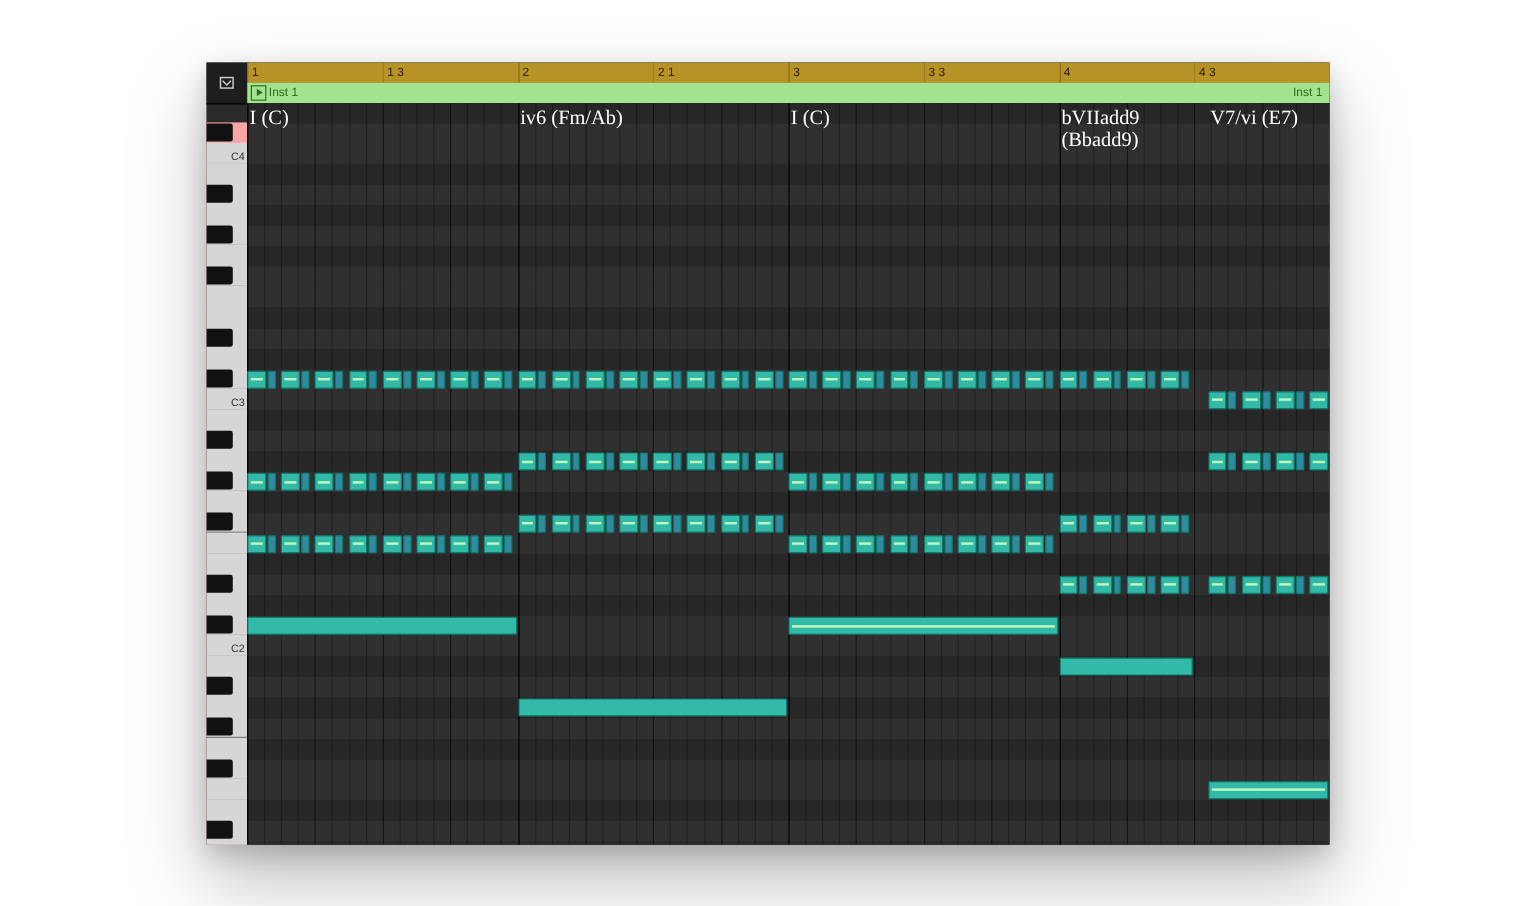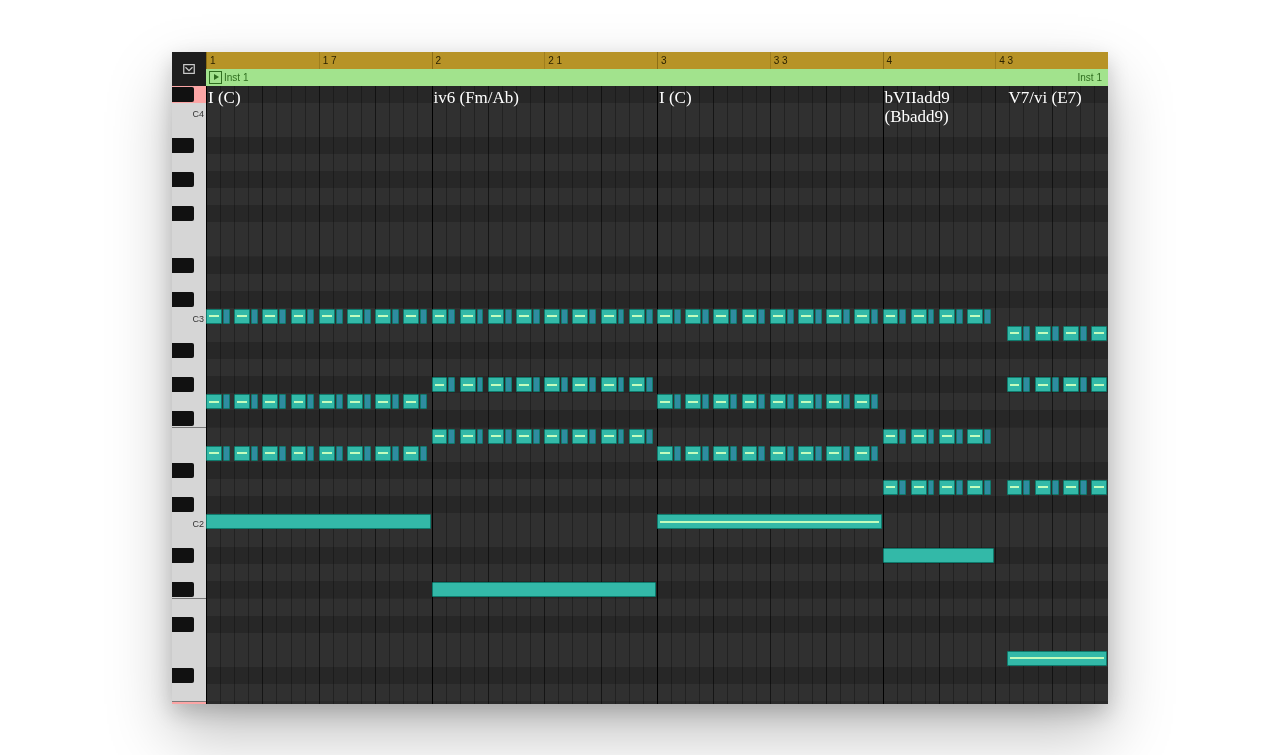--- a/index.html
+++ b/index.html
@@ -12,21 +12,21 @@
   .ruler-seg{position:absolute;top:0;bottom:0;border-left:1px solid #8c6e15;font-size:10px;color:#2b2200;padding-left:3px;line-height:17px;font-weight:500;}
   .ruler-minor{border-left:1px solid rgba(140,110,21,.55);}
   .trackhdr{position:absolute;left:34px;right:0;top:17px;height:17px;background:#a2e38d;border-bottom:1px solid #000;}
   .trackhdr .play{position:absolute;left:3px;top:2px;width:11px;height:11px;border:1px solid #2f6e1f;display:flex;align-items:center;justify-content:center;}
   .trackhdr .play:after{content:"";border-left:5px solid #2f6e1f;border-top:3px solid transparent;border-bottom:3px solid transparent;margin-left:1px;}
   .trackhdr .lbl{position:absolute;font-size:10px;color:#2f6e1f;line-height:17px;}
   .trackhdr .lbl.left{left:18px;}
   .trackhdr .lbl.right{right:6px;}
 
   .body{position:absolute;left:0;right:0;top:34px;bottom:0;}
-  .piano{position:absolute;left:0;top:0;bottom:0;width:34px;background:#fca5a5;border-right:2px solid #4d7c0f;}
+  .piano{position:absolute;left:0;top:16px;bottom:0;width:34px;background:#fca5a5;border-right:2px solid #4d7c0f;}
   .wkey{position:absolute;left:0;right:0;background:#d6d6d6;border-bottom:1px solid #7a7a7a;}
   .bkey{position:absolute;left:0;width:22px;background:#111;border-radius:0 2px 2px 0;z-index:2;}
   .clab{position:absolute;right:2px;font-size:9px;color:#333;z-index:3;}
 
   .grid{position:absolute;left:34px;right:0;top:0;bottom:0;background:#2a2a2a;}
   .row{position:absolute;left:0;right:0;}
   .row.white{background:#303030;}
   .row.black{background:#272727;}
   .vline{position:absolute;top:0;bottom:0;width:1px;}
   .vline.bar{background:#000;}
@@ -46,21 +46,21 @@
 
     <div class="hdr">
       <div class="hdr-corner">
         <svg viewBox="0 0 16 16">
             <rect x="2" y="3" width="12" height="10"></rect>
             <polyline points="4,6 8,10 12,6"></polyline>
           </svg>
       </div>
       <div class="ruler" id="ruler">
           <div class="ruler-seg" style="left: 0px;">1</div>
-          <div class="ruler-seg ruler-minor" style="left: 112.75px;">1 7</div>
+          <div class="ruler-seg ruler-minor" style="left: 112.75px;">1 3</div>
           <div class="ruler-seg" style="left: 225.5px;">2</div>
           <div class="ruler-seg ruler-minor" style="left: 338.25px;">2 1</div>
           <div class="ruler-seg" style="left: 451px;">3</div>
           <div class="ruler-seg ruler-minor" style="left: 563.75px;">3 3</div>
           <div class="ruler-seg" style="left: 676.5px;">4</div>
           <div class="ruler-seg ruler-minor" style="left: 789.25px;">4 3</div>
         </div>
       <div class="trackhdr">
         <span class="play"></span>
         <span class="lbl left">Inst 1</span>

